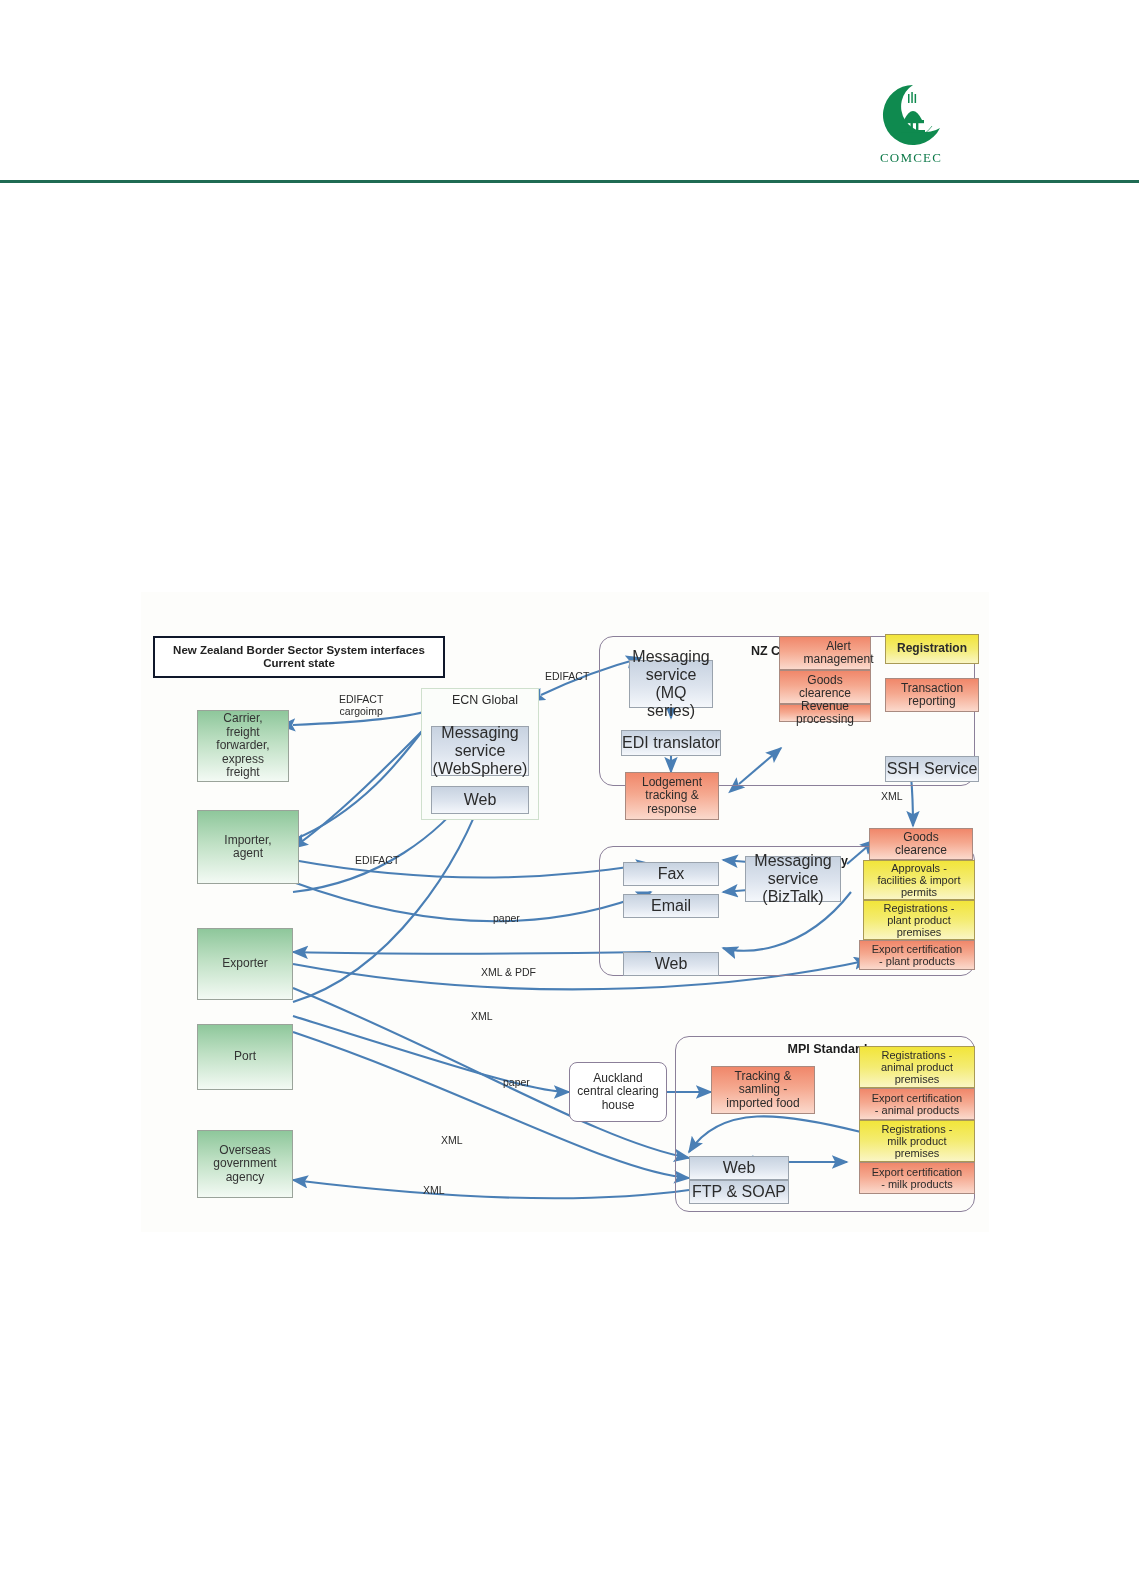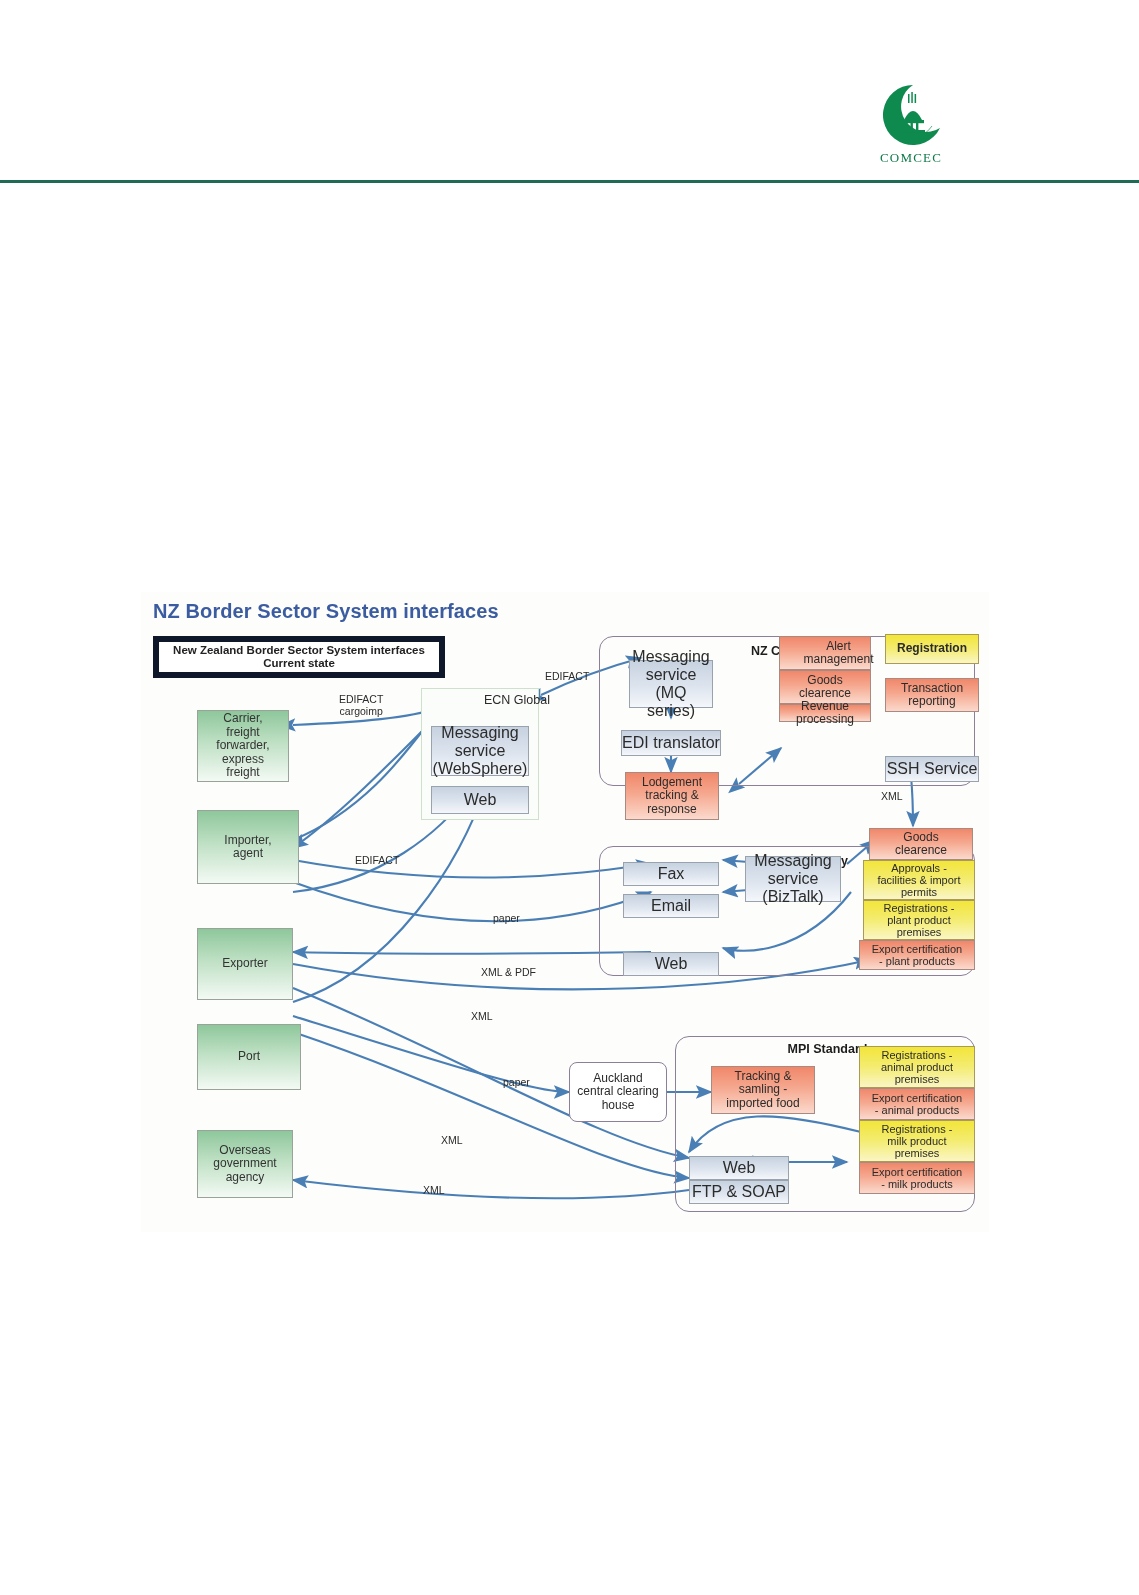--- a/index.html
+++ b/index.html
@@ -30,21 +30,21 @@
   }
 
   
   #wires{position:absolute;left:0;top:0;width:848px;height:640px;}
 
   .node{position:absolute;box-sizing:border-box;display:flex;align-items:center;
     justify-content:center;text-align:center;line-height:1.12;}
 
   
   .caption-box{
-    border:6px solid #0f172a;background:#ffffff;font-size:11.5px;font-weight:bold;
+    border:2px solid #0f172a;background:#ffffff;font-size:11.5px;font-weight:bold;
     color:#222;padding:4px 6px;
   }
 
   
   .actor{
     border:1px solid #9aa39a;
     background:linear-gradient(180deg,#8ec79b 0%,#bfe0c4 45%,#f3faf4 100%);
     font-size:12px;color:#333;
   }
 
@@ -122,21 +122,20 @@
       </svg>
     </div>
     <div id="logo-text">COMCEC</div>
   </div>
 
   <div id="header-rule"></div>
 </div>
 
 <div id="diagram">
 
-  <div id="diagram-title">NZ Border Sector System interfaces</div>
 
   <svg id="wires" viewBox="0 0 848 640">
     <defs>
       <marker id="ah" markerWidth="9" markerHeight="9" refX="7.2" refY="3.2" orient="auto" markerUnits="strokeWidth">
         <path d="M0,0 L8,3.2 L0,6.4 L1.6,3.2 Z" fill="#4a7fb5"></path>
       </marker>
       <marker id="ah-start" markerWidth="9" markerHeight="9" refX="1.2" refY="3.2" orient="auto-start-reverse" markerUnits="strokeWidth">
         <path d="M0,0 L8,3.2 L0,6.4 L1.6,3.2 Z" fill="#4a7fb5"></path>
       </marker>
     </defs>
@@ -201,28 +200,28 @@
 freight
 forwarder,
 express
 freight</div>
 
   <div class="node actor" style="left:56px;top:218px;width:102px;height:74px;white-space:pre-line;">Importer,
 agent</div>
 
   <div class="node actor" style="left:56px;top:336px;width:96px;height:72px;white-space:pre-line;">Exporter</div>
 
-  <div class="node actor" style="left:56px;top:432px;width:104px;height:66px;white-space:pre-line;">Port</div>
+  <div class="node actor" style="left:56px;top:432px;width:96px;height:66px;white-space:pre-line;">Port</div>
 
   <div class="node actor" style="left:56px;top:538px;width:96px;height:68px;white-space:pre-line;">Overseas
 government
 agency</div>
 
   <div class="ecn-group" style="left:280px;top:96px;width:118px;height:132px;"></div>
-  <div class="ecn-label" style="left:280px;top:101px;width:128px;padding-left:32px;">ECN Global</div>
+  <div class="ecn-label" style="left:280px;top:101px;width:128px;">ECN Global</div>
   <div class="node tech" style="left:290px;top:122px;width:98px;height:50px;white-space:pre-line;">Messaging
 service
 (WebSphere)</div>
   <div class="node tech" style="left:290px;top:182px;width:98px;height:28px;">Web</div>
 
   <div class="group" style="left:458px;top:44px;width:376px;height:150px;"></div>
   <div class="group-label" style="left:560px;top:52px;width:220px;">NZ Customs service</div>
 
   <div class="node tech" style="left:488px;top:56px;width:84px;height:48px;white-space:pre-line;">Messaging
 service

